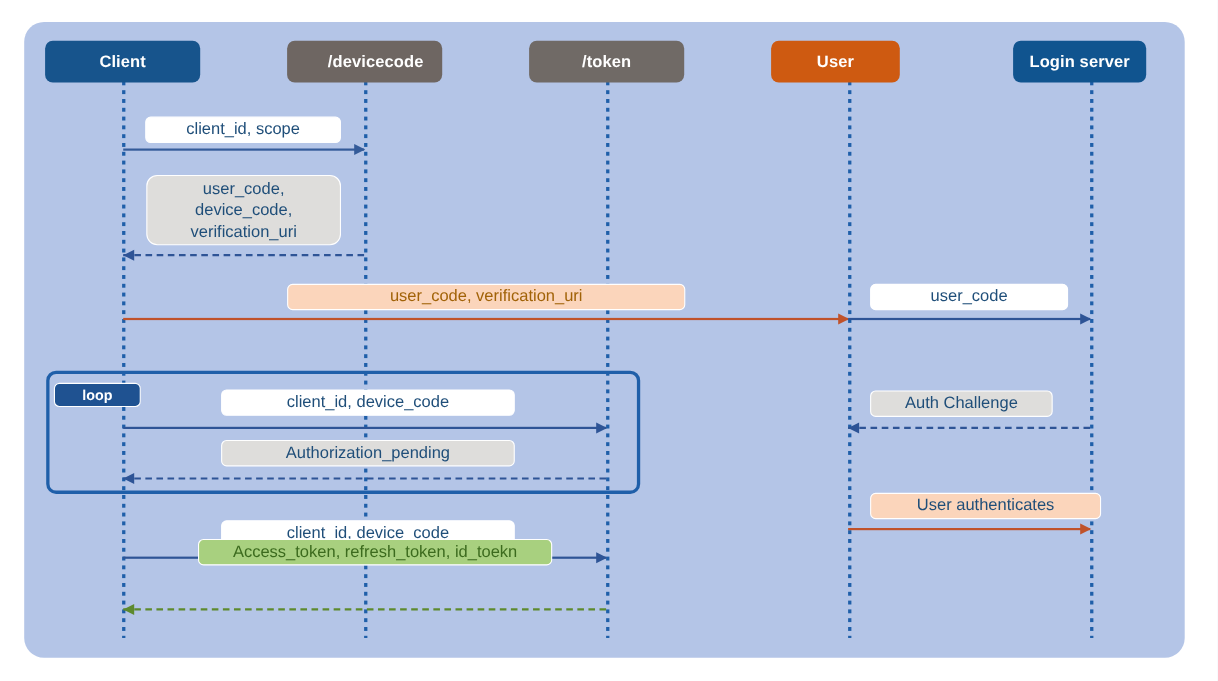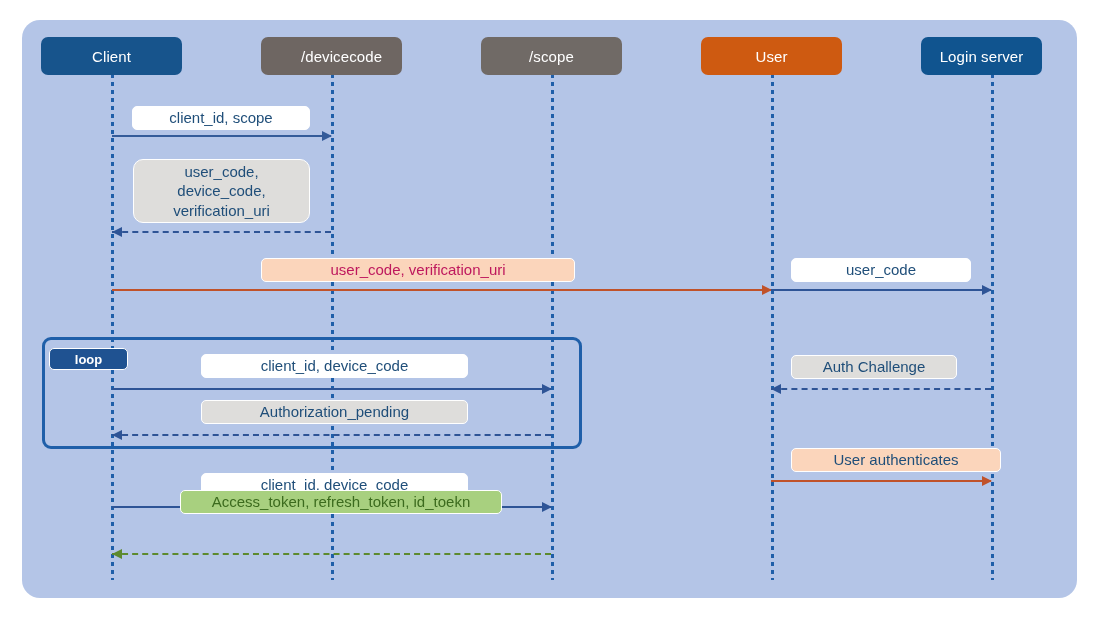--- a/index.html
+++ b/index.html
@@ -28,21 +28,21 @@
     background: #b4c5e7;
     border-radius: 18px;
   }
   
   .participant {
     position: absolute;
     height: 38px;
     border-radius: 7px;
     color: #ffffff;
     font-size: 15px;
-    font-weight: normal;
+    font-weight: bold;
     display: flex;
     align-items: center;
     justify-content: center;
     letter-spacing: 0.1px;
     box-sizing: border-box;
   }
   
   .lifeline {
     position: absolute;
     width: 3px;
@@ -141,21 +141,21 @@
       <div class="label-chip" style="left: 132px; top: 106px; width: 178px; height: 24px; background: rgb(255, 255, 255); color: rgb(31, 78, 121);">client_id, scope</div>
       <div class="msg-line dashed" style="left: 112px; top: 231px; width: 219px; border-top-color: rgb(46, 84, 150);"></div>
       <div class="arrowhead left" style="top: 226.5px; left: 112px; border-right: 10px solid rgb(46, 84, 150);"></div>
       <div class="label-chip multi" style="left: 133px; top: 159px; width: 177px; height: 64px; background: rgb(222, 221, 219); color: rgb(31, 78, 121);">
         <div>user_code,</div>
         <div>device_code,</div>
         <div>verification_uri</div>
       </div>
       <div class="msg-line solid" style="left: 112px; top: 289px; width: 659px; border-top-color: rgb(192, 82, 42);"></div>
       <div class="arrowhead right" style="top: 284.5px; left: 762px; border-left: 10px solid rgb(192, 82, 42);"></div>
-      <div class="label-chip" style="left: 261px; top: 258px; width: 314px; height: 24px; background: rgb(251, 213, 187); color: #be185d;">user_code, verification_uri</div>
+      <div class="label-chip" style="left: 261px; top: 258px; width: 362px; height: 24px; background: rgb(251, 213, 187); color: #a16207;">user_code, verification_uri</div>
       <div class="msg-line solid" style="left: 771px; top: 289px; width: 220px; border-top-color: rgb(46, 84, 150);"></div>
       <div class="arrowhead right" style="top: 284.5px; left: 982px; border-left: 10px solid rgb(46, 84, 150);"></div>
       <div class="label-chip" style="left: 791px; top: 258px; width: 180px; height: 24px; background: rgb(255, 255, 255); color: rgb(31, 78, 121);">user_code</div>
       <div class="msg-line solid" style="left: 112px; top: 388px; width: 439px; border-top-color: rgb(46, 84, 150);"></div>
       <div class="arrowhead right" style="top: 383.5px; left: 542px; border-left: 10px solid rgb(46, 84, 150);"></div>
       <div class="label-chip" style="left: 201px; top: 354px; width: 267px; height: 24px; background: rgb(255, 255, 255); color: rgb(31, 78, 121);">client_id, device_code</div>
       <div class="msg-line dashed" style="left: 771px; top: 388px; width: 220px; border-top-color: rgb(46, 84, 150);"></div>
       <div class="arrowhead left" style="top: 383.5px; left: 771px; border-right: 10px solid rgb(46, 84, 150);"></div>
       <div class="label-chip" style="left: 791px; top: 355px; width: 166px; height: 24px; background: rgb(222, 221, 219); color: rgb(31, 78, 121);">Auth Challenge</div>
       <div class="msg-line dashed" style="left: 112px; top: 434px; width: 439px; border-top-color: rgb(46, 84, 150);"></div>
@@ -168,18 +168,18 @@
       <div class="arrowhead right" style="top: 501.5px; left: 542px; border-left: 10px solid rgb(46, 84, 150);"></div>
       <div class="label-chip" style="left: 201px; top: 473px; width: 267px; height: 24px; background: rgb(255, 255, 255); color: rgb(31, 78, 121);">client_id, device_code</div>
       <div class="msg-line dashed" style="left: 112px; top: 553px; width: 439px; border-top-color: rgb(93, 138, 46);"></div>
       <div class="arrowhead left" style="top: 548.5px; left: 112px; border-right: 10px solid rgb(93, 138, 46);"></div>
       <div class="label-chip" style="left: 180px; top: 490px; width: 322px; height: 24px; background: rgb(168, 208, 127); color: rgb(60, 107, 30);">Access_token, refresh_token, id_toekn</div>
     </div>
 
   <div id="participants-layer">
       <div class="participant" style="left: 41px; top: 37px; width: 141px; background: rgb(23, 84, 140);">Client</div>
       <div class="participant" style="left: 261px; top: 37px; width: 141px; background: rgb(110, 102, 98); padding-left: 20px;">/devicecode</div>
-      <div class="participant" style="left: 481px; top: 37px; width: 141px; background: rgb(112, 106, 102);">/scope</div>
-      <div class="participant" style="left: 701px; top: 37px; width: 141px; background: rgb(206, 90, 17);">User</div>
+      <div class="participant" style="left: 481px; top: 37px; width: 141px; background: rgb(112, 106, 102);">/token</div>
+      <div class="participant" style="left: 701px; top: 37px; width: 117px; background: rgb(206, 90, 17);">User</div>
       <div class="participant" style="left: 921px; top: 37px; width: 121px; background: rgb(16, 84, 143);">Login server</div>
     </div>
 
 </div>
 
 </body></html>

